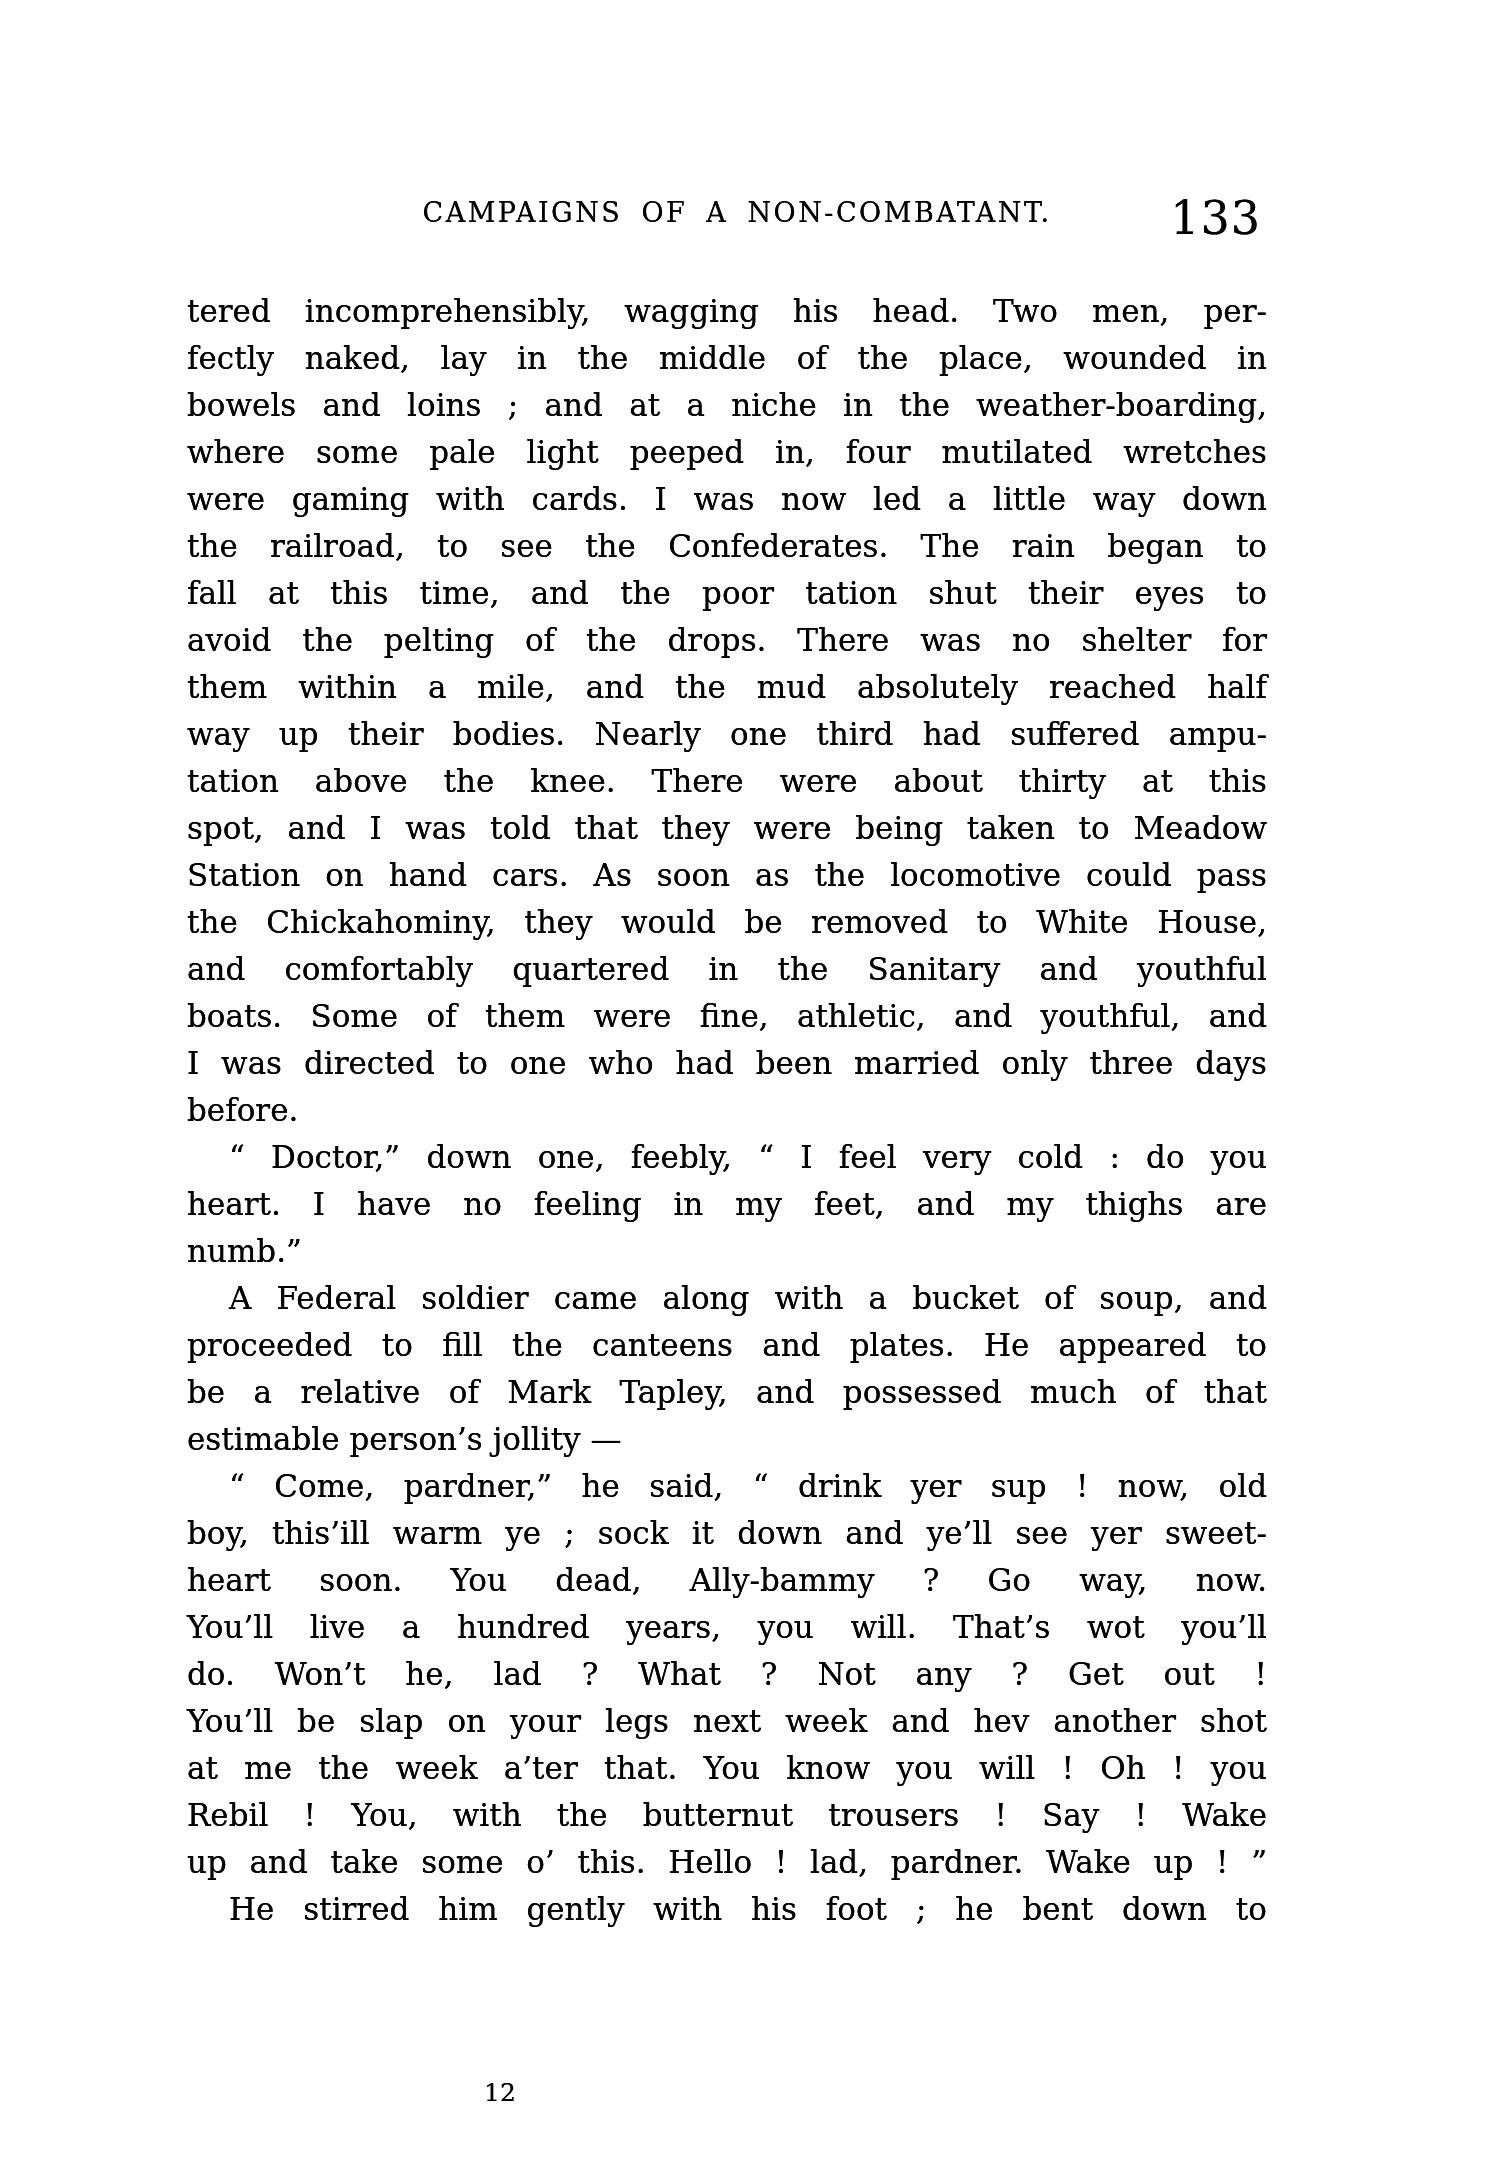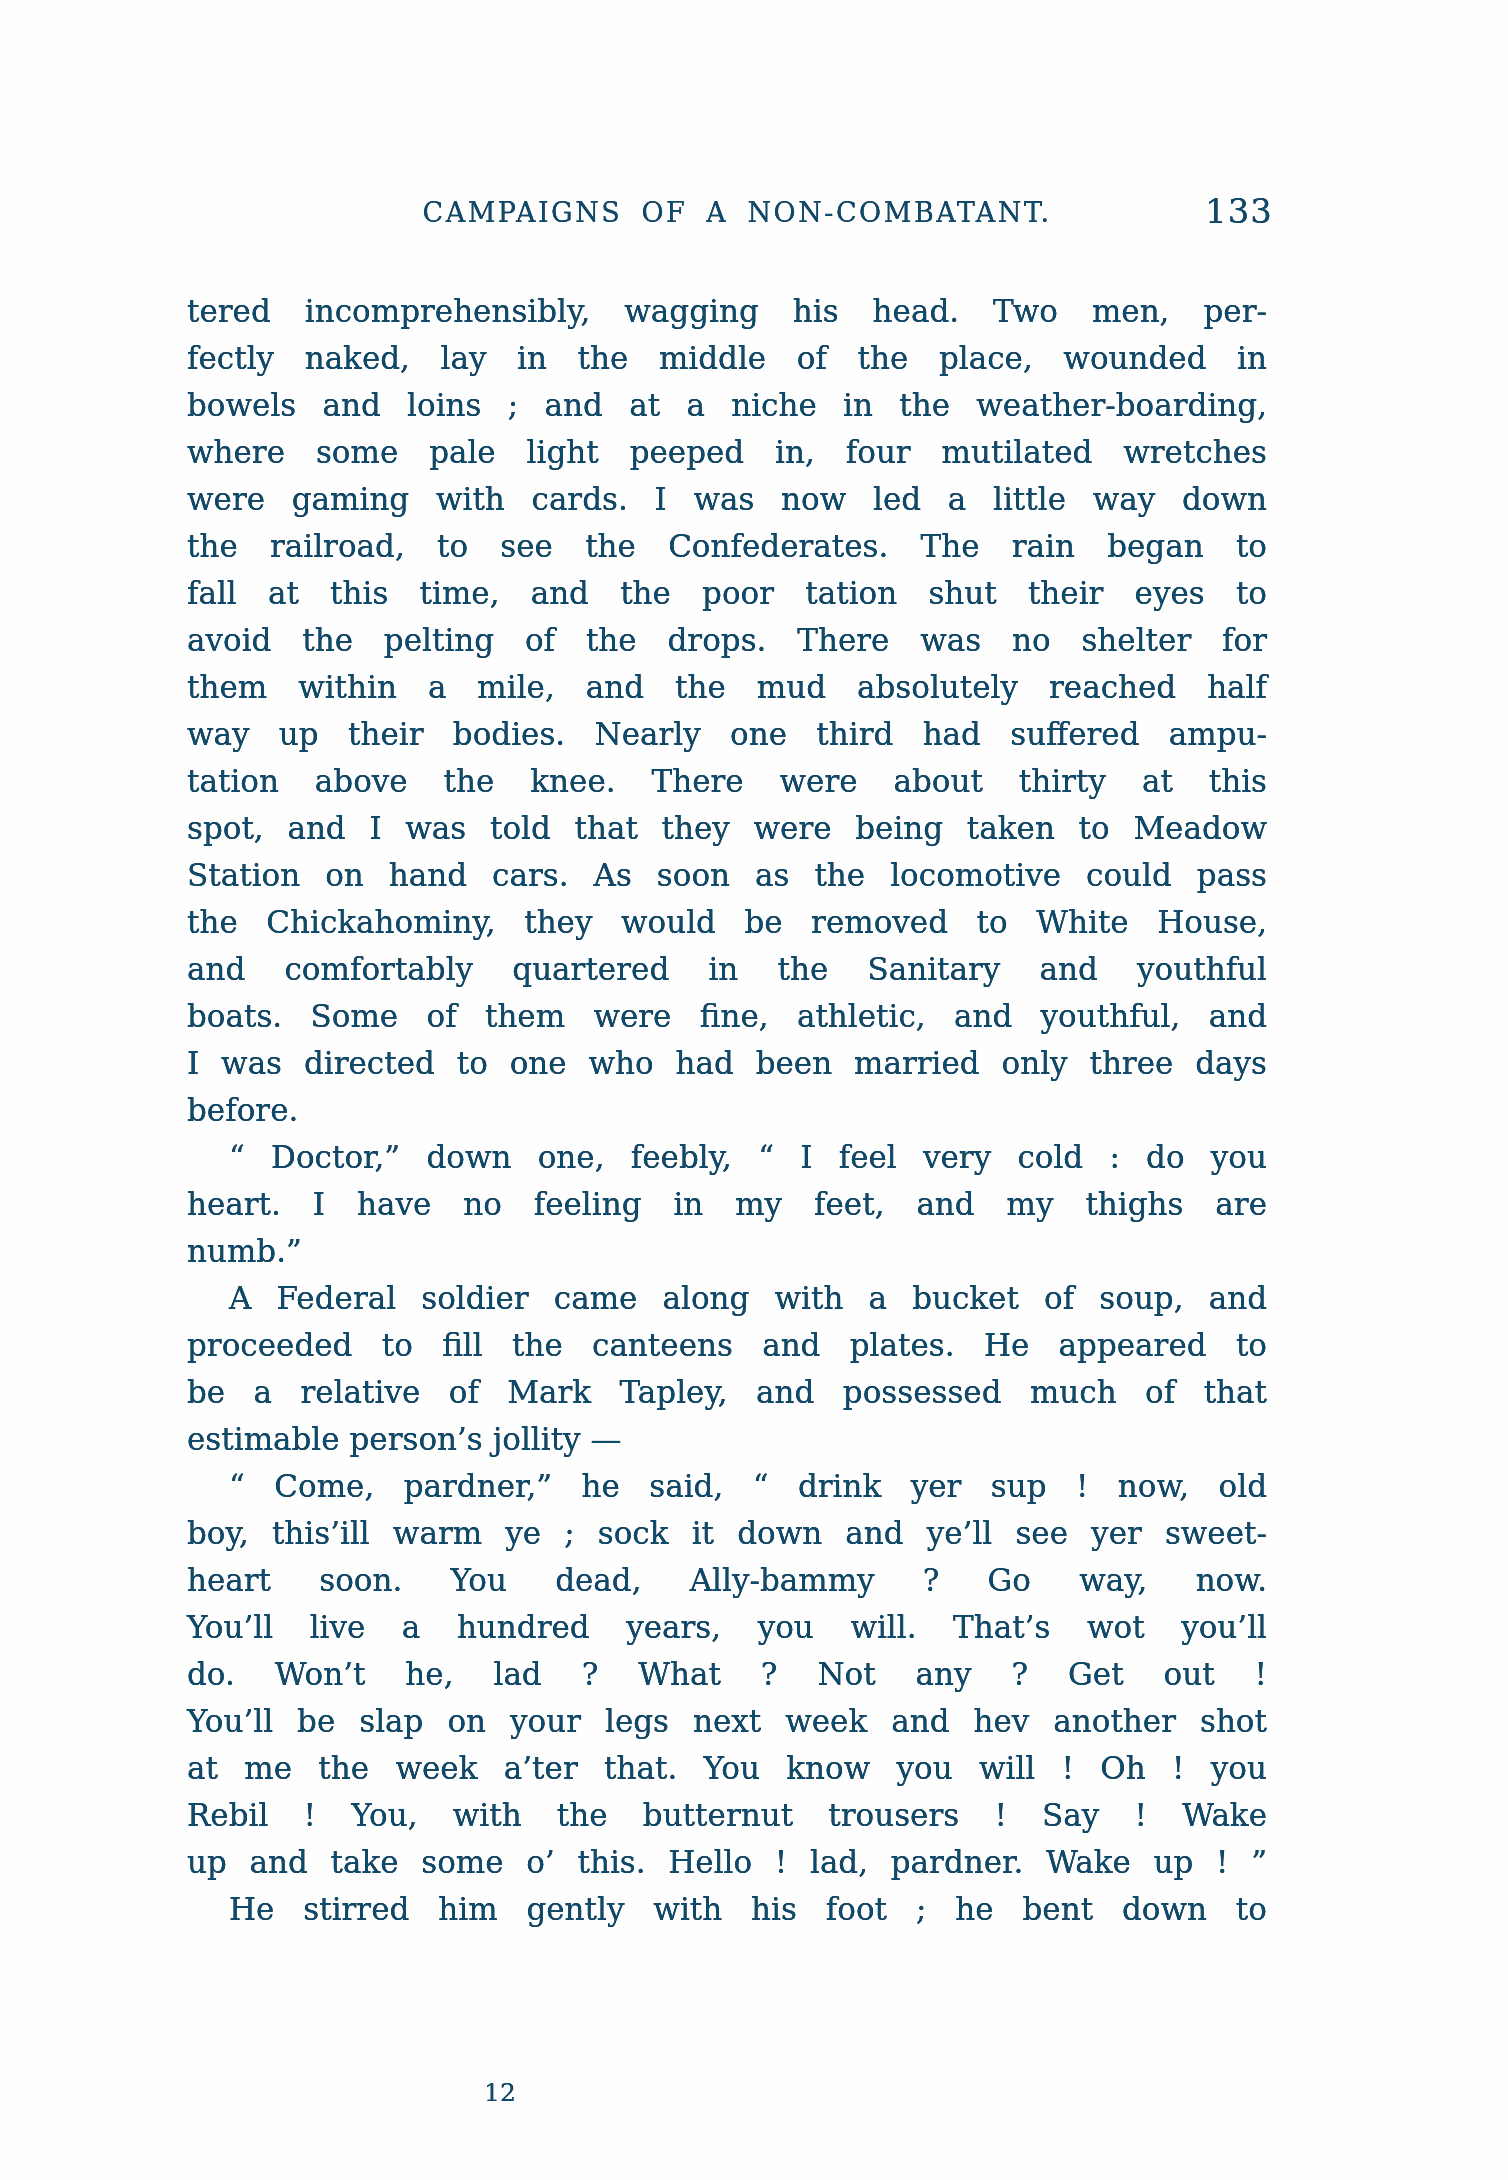--- a/index.html
+++ b/index.html
@@ -2,40 +2,40 @@
 <html><head>
 <meta charset="utf-8">
 <style>
   html,body{margin:0;padding:0;background:#ffffff;}
   .page{
     position:relative;
     width:1508px;
     height:2180px;
     background:#fefefe;
     font-family:"DejaVu Serif", serif;
-    color:#0c4a6e;
+    color:#000000;
     overflow:hidden;
   }
   .running-head{
     position:absolute;
     left:197px;
     top:197px;
     width:1080px;
     text-align:center;
     font-size:27px;
     letter-spacing:2.5px;
     word-spacing:8px;
     white-space:nowrap;
     text-shadow:0 0 .5px rgba(0,0,0,.85);
   }
   .page-number{
     position:absolute;
-    right:4px;
+    right:16px;
     top:-6px;
-    font-size:34px;
+    font-size:46px;
     letter-spacing:1px;
     word-spacing:normal;
     text-shadow:0 0 .5px rgba(0,0,0,.85);
   }
   .text-block{
     position:absolute;
     left:187px;
     top:288px;
     width:1080px;
     font-size:31px;

